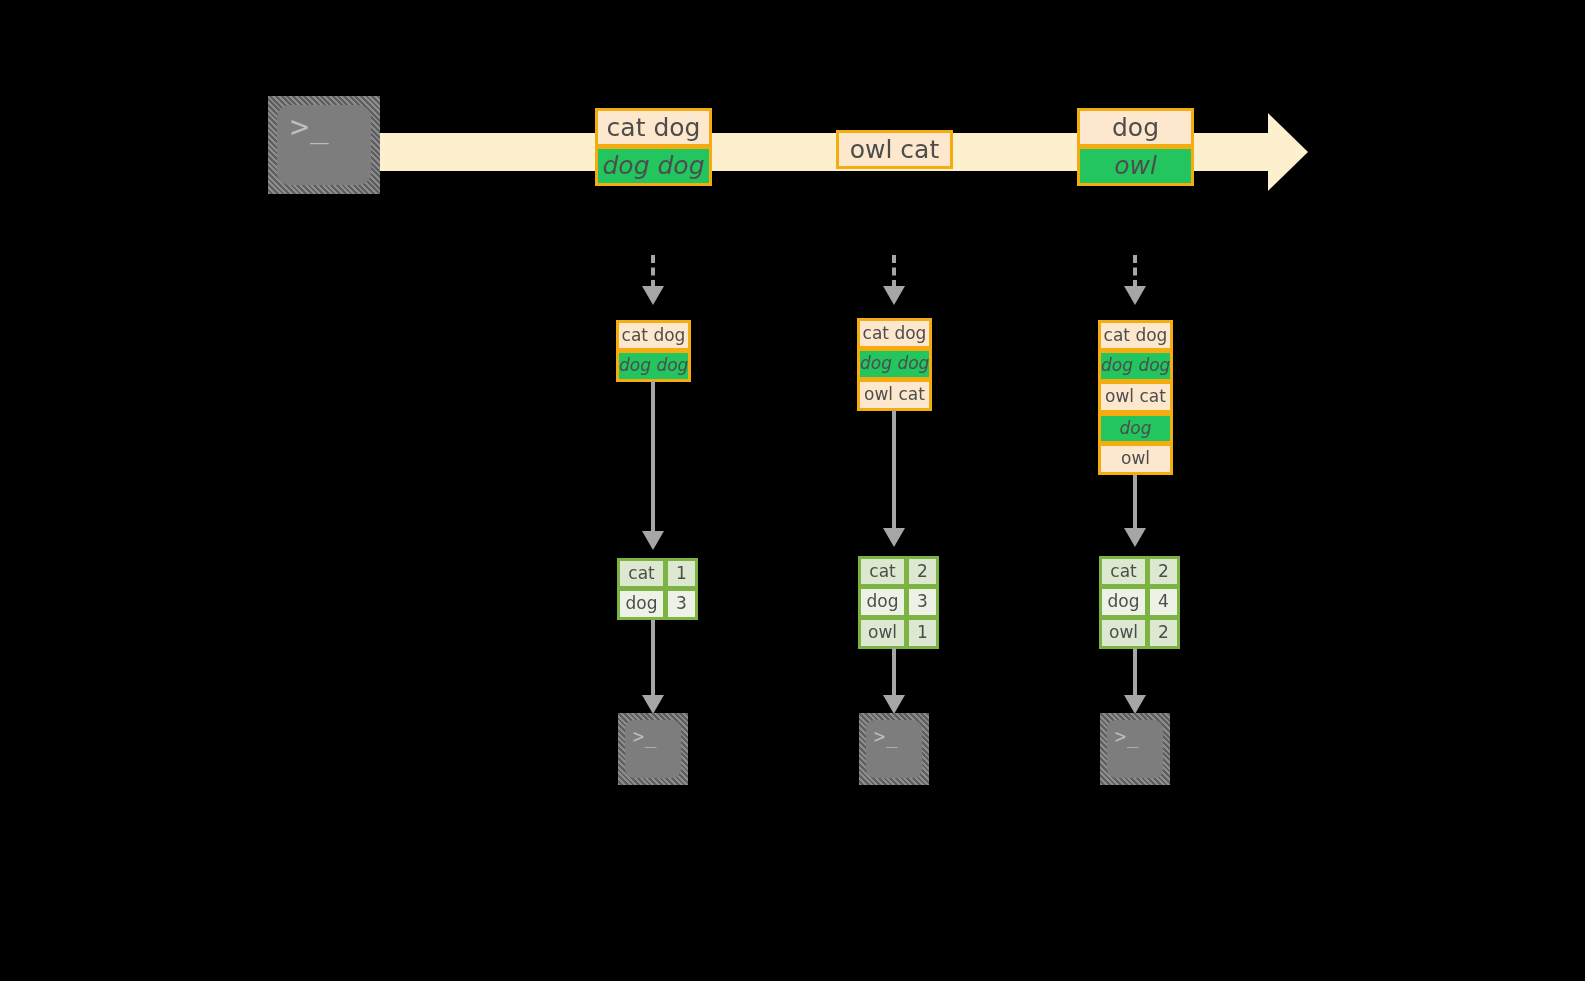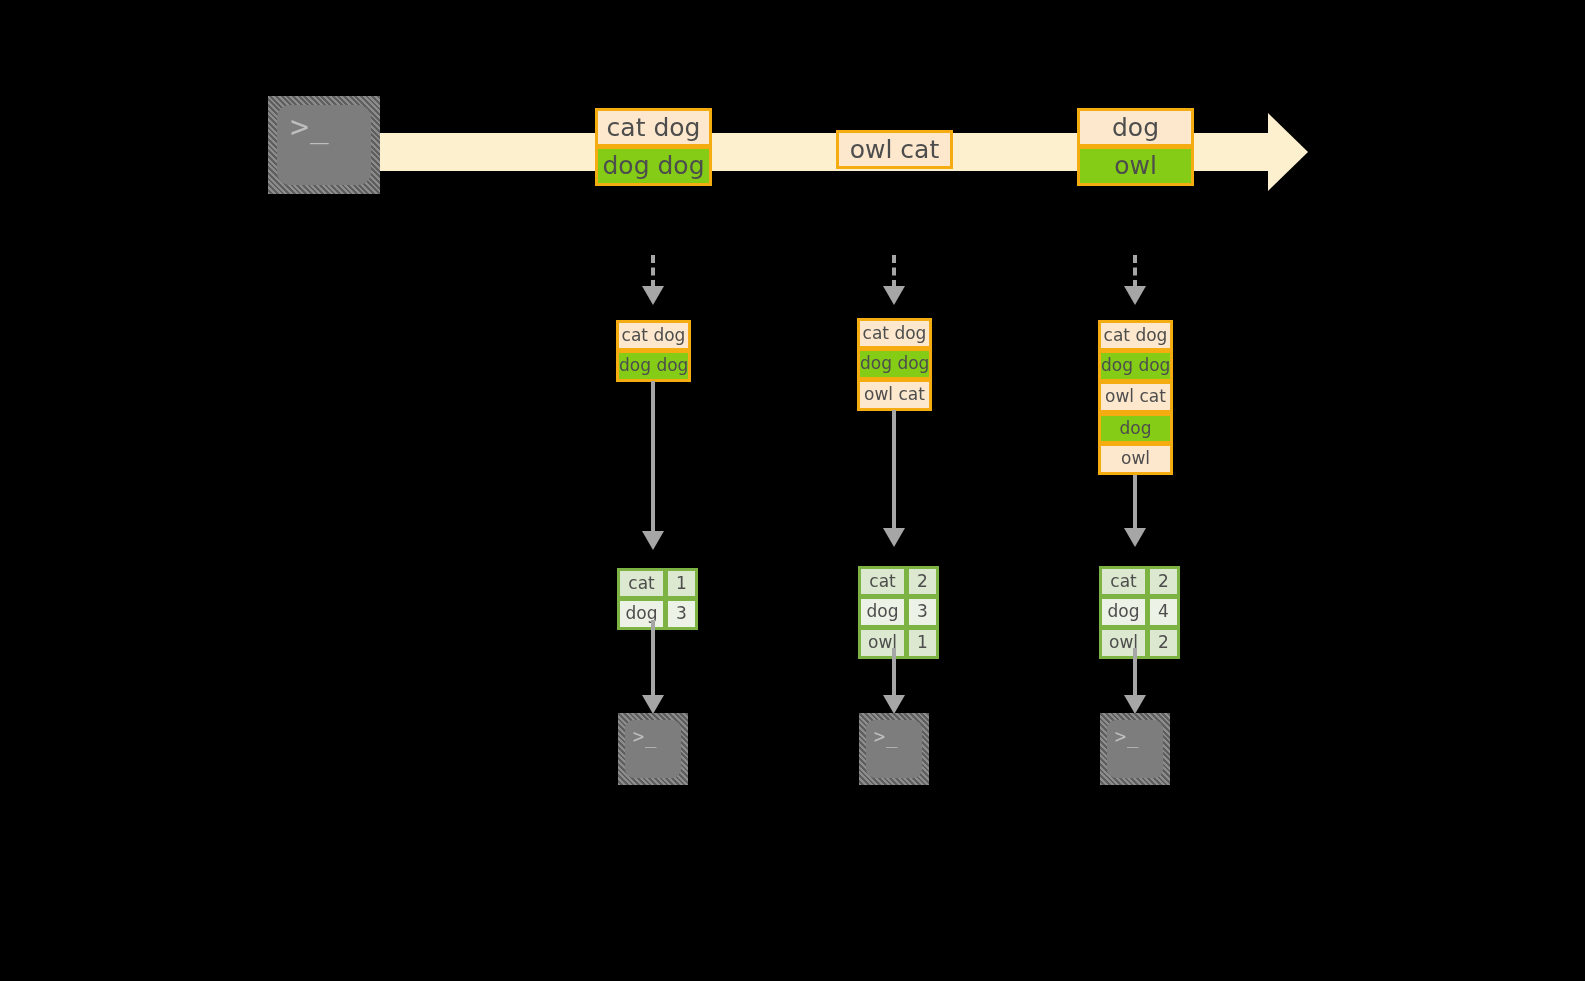--- a/index.html
+++ b/index.html
@@ -78,21 +78,21 @@
   }
   .rec {
     box-sizing: border-box;
     border: 3px solid #f5ac11;
     color: #4d4d4d;
     text-align: center;
     white-space: nowrap;
     overflow: hidden;
   }
   .rec.shade-a { background: #fde8cd; }
-  .rec.shade-b { background: #84cc16; }
+  .rec.shade-b { background: #22c55e; font-style: italic; }
 
   
   .rec-stack.top .rec {
     font-size: 25px;
     height: 39px;
     line-height: 33px;
   }
   .rec-stack.top .rec + .rec { border-top-width: 2px; }
 
   
@@ -101,21 +101,20 @@
     height: 31px;
     line-height: 25px;
   }
   .rec-stack.col .rec + .rec { border-top-width: 2px; }
 
   
   .result {
     position: absolute;
     box-sizing: border-box;
     border-collapse: separate;
-    margin-top: 10px;
   }
   .result .row { display: flex; }
   .result .cell {
     box-sizing: border-box;
     border: 3px solid #7cb342;
     color: #4d4d4d;
     font-size: 17px;
     height: 31px;
     line-height: 25px;
     text-align: center;

